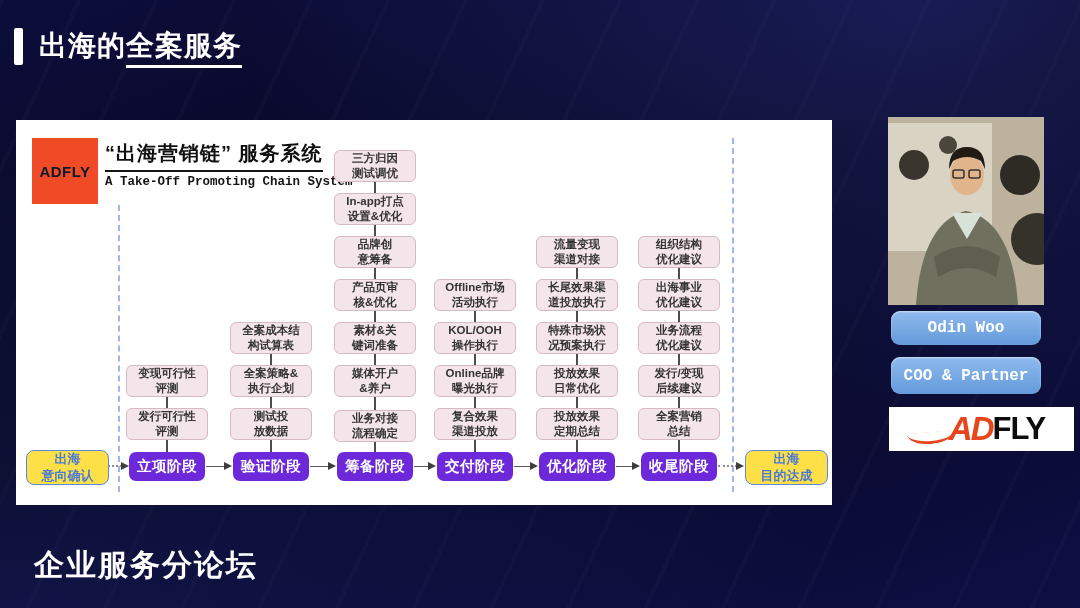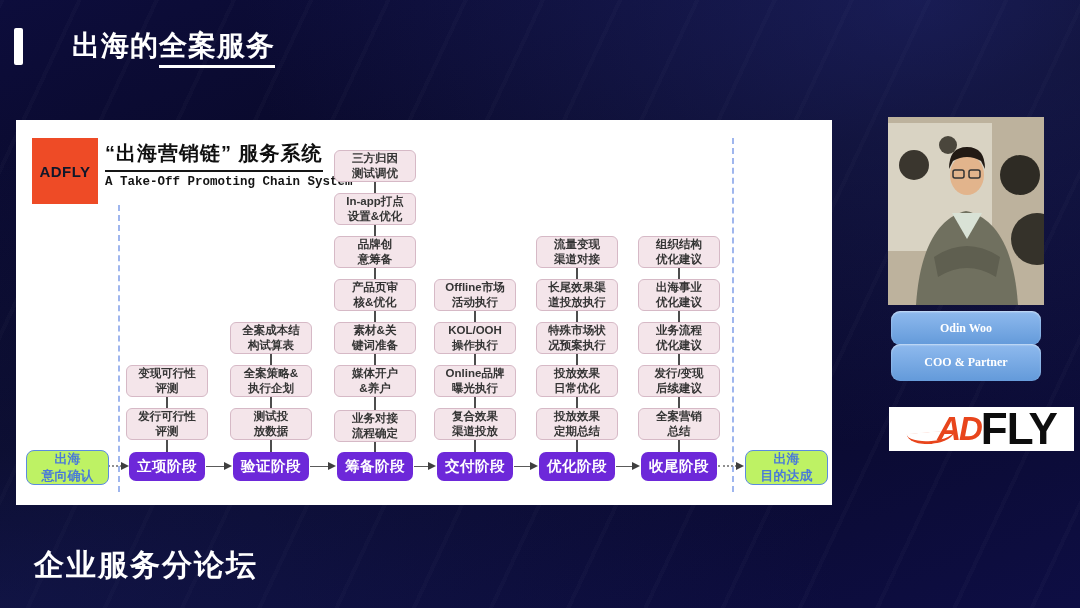--- a/index.html
+++ b/index.html
@@ -6,21 +6,21 @@
   body{
     width:1080px;height:608px;overflow:hidden;position:relative;
     font-family:"Liberation Sans","DejaVu Sans",sans-serif;
     background:#0a0a33;
     background-image:
       radial-gradient(ellipse at 85% 0%, rgba(55,65,170,.35), transparent 52%),
       radial-gradient(ellipse at 0% 100%, rgba(35,45,130,.30), transparent 55%),
       repeating-linear-gradient(115deg, rgba(255,255,255,.018) 0 4px, transparent 4px 70px),
       linear-gradient(160deg,#0d0d3c 0%,#07071f 45%,#0e0e44 100%);
   }
-  .hdr{position:absolute;left:14px;top:27px;display:flex;align-items:center;gap:33px;}
+  .hdr{position:absolute;left:14px;top:27px;display:flex;align-items:center;}
   .hdr .bar{width:9px;height:37px;background:#fff;border-radius:2px;margin-right:16px;}
   .hdr h1{font-size:28px;color:#fff;font-weight:600;margin:0;letter-spacing:1px;}
   .hdr .em{font-weight:800;border-bottom:3px solid #fff;padding-bottom:4px;}
 
   .panel{position:absolute;left:16px;top:120px;width:816px;height:385px;background:#fff;}
   .logo-sq{position:absolute;left:16px;top:18px;width:66px;height:66px;background:#ee4b26;
     display:flex;align-items:center;justify-content:center;}
   .logo-sq span{color:#0f172a;font-weight:800;font-size:15px;letter-spacing:.5px;}
   .sys-head{position:absolute;left:89px;top:20px;}
   .sys-title{font-size:20px;font-weight:800;color:#101010;letter-spacing:1px;
@@ -33,44 +33,44 @@
 
   .pink{position:absolute;width:82px;height:32px;box-sizing:border-box;
     background:#f4e5ea;border:1.5px solid #d6b9c6;border-radius:6px;
     color:#343434;font-size:11.5px;font-weight:600;line-height:1.28;
     display:flex;align-items:center;justify-content:center;text-align:center;
     white-space:pre-line;z-index:2;}
   .stage{position:absolute;top:332px;width:76px;height:29px;
     background:#6d28d9;border-radius:7px;color:#fff;font-size:14.5px;font-weight:700;
     display:flex;align-items:center;justify-content:center;letter-spacing:.5px;z-index:2;}
   .node-outline{position:absolute;top:330px;width:83px;height:35px;box-sizing:border-box;
-    background:#bef264;border:1.6px solid #5b8be0;border-radius:8px;
+    background:#fde047;border:1.6px solid #5b8be0;border-radius:8px;
     color:#4a7ad8;font-size:13px;font-weight:700;line-height:1.25;
     display:flex;align-items:center;justify-content:center;text-align:center;
     white-space:pre-line;z-index:2;}
 
   .h-arrow{position:absolute;top:339px;height:14px;display:flex;align-items:center;z-index:1;}
   .h-arrow .shaft{flex:1;border-top:1.8px solid #5a5a5a;margin-right:-1px;}
   .h-arrow .tip{width:0;height:0;border-left:8px solid #3f3f3f;
     border-top:4.5px solid transparent;border-bottom:4.5px solid transparent;}
   .h-arrow.dotted .shaft{border-top:2px dotted #8f8f8f;}
 
   .photo{position:absolute;left:888px;top:117px;width:156px;height:188px;}
   .pill{position:absolute;left:891px;width:150px;border-radius:9px;
     background:linear-gradient(180deg,#8fbaee,#639ada);color:#fff;
-    font-family:Liberation Serif, serif;font-weight:700;font-size:12px;
+    font-family:Liberation Mono, monospace;font-weight:700;font-size:16px;
     display:flex;align-items:center;justify-content:center;
     box-shadow:inset 0 1px 2px rgba(255,255,255,.55);}
   .pill.name{top:311px;height:34px;}
-  .pill.role{top:344px;height:37px;}
+  .pill.role{top:357px;height:37px;}
   .logo-box{position:absolute;left:889px;top:407px;width:154px;height:44px;background:#fff;
     display:flex;align-items:center;justify-content:center;padding-left:31px;}
   .logo-box .ad{color:#e8451c;font-weight:900;font-size:33px;font-style:italic;
     letter-spacing:-2px;position:relative;}
-  .logo-box .fly{color:#0d0d0d;font-weight:900;font-size:44px;letter-spacing:-1px;}
+  .logo-box .fly{color:#0d0d0d;font-weight:900;font-size:31px;letter-spacing:-1px;}
   .logo-box .swoosh{position:absolute;left:18px;bottom:7px;width:48px;height:9px;
     border-bottom:3.5px solid #e8451c;
     border-radius:0 0 50% 50%/0 0 100% 100%;transform:rotate(-5deg);}
 
   .footer{position:absolute;left:34px;top:545px;font-size:30px;font-weight:800;
     color:#fff;letter-spacing:2px;}
 </style>
 </head>
 <body>
 

